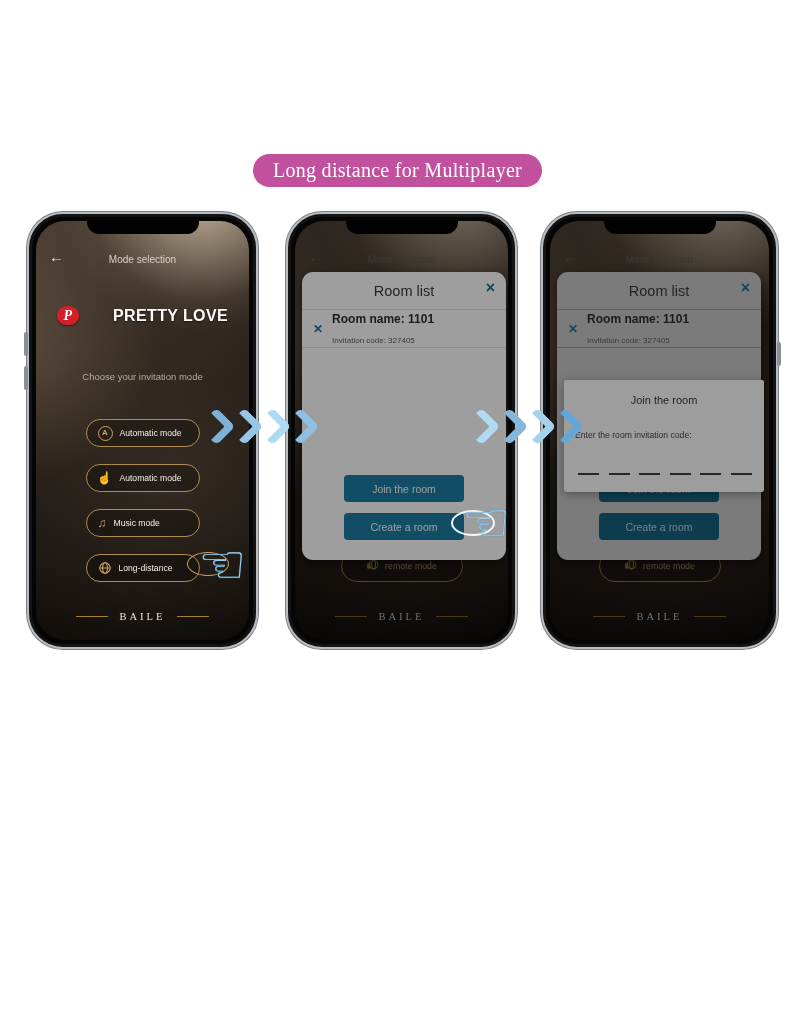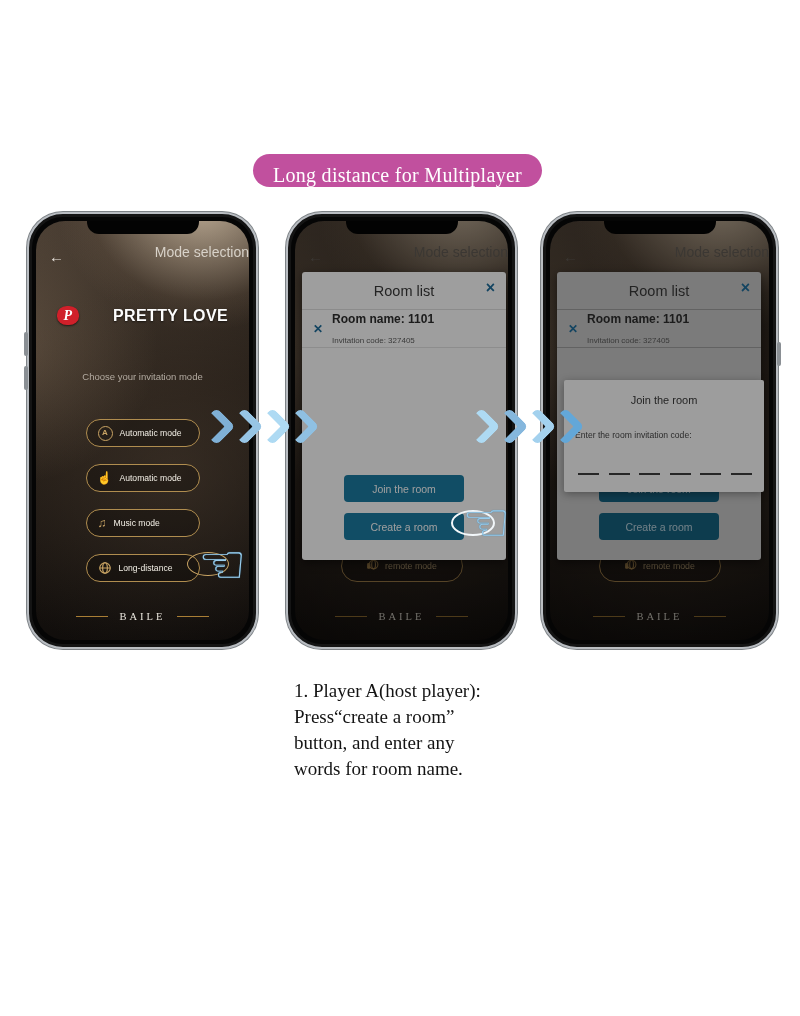--- a/index.html
+++ b/index.html
@@ -1,41 +1,41 @@
 <!DOCTYPE html>
 <html><head>
 <meta charset="utf-8">
 <style>
   html,body{margin:0;padding:0;background:#fff;}
   .stage{position:relative;width:800px;height:1016px;background:#ffffff;overflow:hidden;
          font-family:"Liberation Sans",sans-serif;}
 
   
   .banner{position:absolute;left:253px;top:154px;width:289px;height:33px;background:#c1509e;
-          border-radius:17px;display:flex;align-items:flex-end;justify-content:center;}
+          border-radius:17px;display:flex;align-items:center;justify-content:center;}
   .banner span{color:#fff;font-family:"Liberation Serif",serif;font-size:20px;letter-spacing:.3px;}
 
   
   .phone{position:absolute;top:212px;width:231px;height:437px;background:#050505;
          border:2px solid #b9bdc2;border-radius:36px;box-sizing:border-box;
          box-shadow:0 0 0 1px #7d8286, inset 0 0 0 3px #141414;}
   #p1{left:27px}  #p2{left:286px}  #p3{left:541px;width:237px}
   .screen{position:absolute;left:7px;top:7px;right:7px;bottom:7px;border-radius:29px;overflow:hidden;}
   .wall{background:
     radial-gradient(95% 42% at 78% -4%, rgba(206,188,164,.85), rgba(120,100,80,.22) 55%, transparent 72%),
     radial-gradient(120% 55% at -15% 30%, rgba(138,116,93,.45), transparent 60%),
     radial-gradient(150% 70% at 65% 60%, rgba(72,59,47,.55), transparent 66%),
     linear-gradient(163deg,#4a3e33 0%,#241d17 46%,#0b0908 100%);}
   .wall.dim{filter:brightness(.62);}
   .notch{position:absolute;top:0;left:50%;transform:translateX(-50%);width:112px;height:13px;
          background:#030303;border-radius:0 0 12px 12px;}
   .sidebtn{position:absolute;width:4px;height:24px;background:#8a8f94;border-radius:2px;}
 
   .appbar-back{position:absolute;left:13px;top:28px;font-size:15px;color:#e8e3dc;line-height:1;}
-  .appbar-title{position:absolute;left:0;right:0;top:23px;text-align:right;font-size:14px;color:#d8d2c9;}
+  .appbar-title{position:absolute;left:0;right:0;top:33px;text-align:center;font-size:10px;color:#d8d2c9;}
   .dimtxt{color:#5f5952 !important;}
 
   
   .logo{position:absolute;left:0;right:0;top:85px;display:flex;align-items:center;justify-content:center;gap:6px;}
   .logo-badge{width:22px;height:19px;background:#d0202a;border-radius:45% 45% 45% 45%;color:#fff;
               font-family:"Liberation Serif",serif;font-style:italic;font-weight:bold;font-size:14px;
               display:flex;align-items:center;justify-content:center;box-shadow:0 1px 2px rgba(0,0,0,.6);}
   .logo-text{color:#fdfdfd;font-size:16px;font-weight:bold;letter-spacing:.4px;text-shadow:0 1px 2px rgba(0,0,0,.6);margin-left:28px;}
   .choose{position:absolute;left:0;right:0;top:150px;text-align:center;font-size:9.5px;color:#b3aba1;}
   .mode-btn{position:absolute;left:50%;transform:translateX(-50%);width:114px;height:28px;
@@ -43,21 +43,21 @@
             display:flex;align-items:center;gap:7px;padding:0 0 0 11px;box-sizing:border-box;cursor:pointer;}
   .mode-btn .mlabel{color:#f3efe6;font-size:8.6px;}
   .micon{color:#c9a464;font-size:12px;line-height:1;display:inline-flex;align-items:center;justify-content:center;}
   .micon.circleA{width:13px;height:13px;border:1.2px solid #c9a464;border-radius:50%;font-size:8px;font-weight:bold;}
   .baile{position:absolute;left:0;right:0;top:390px;display:flex;align-items:center;justify-content:center;gap:12px;}
   .baile .bline{width:32px;height:1px;background:#a97e35;}
   .baile .btext{color:#e9e5dc;font-family:"Liberation Serif",serif;font-size:10.5px;letter-spacing:3px;}
   .baile.dim .btext{color:#b9b5ac;} .baile.dim .bline{background:#7c5d28;}
 
   
-  .modal{position:absolute;left:7px;width:204px;top:51px;height:288px;background:#fff;border-radius:3px;
+  .modal{position:absolute;left:7px;width:204px;top:51px;height:288px;background:#fff;border-radius:11px;
          box-shadow:0 3px 10px rgba(0,0,0,.5);z-index:2;}
   .modal.dim{background:#c6c6c6;}
   .modal-head{position:relative;height:37px;border-bottom:1px solid #e0e0e0;display:flex;align-items:center;justify-content:center;}
   .modal.dim .modal-head{border-bottom:1px solid #9e9e9e;}
   .modal-title{font-size:14.5px;color:#383838;}
   .modal-x{position:absolute;right:11px;top:8px;font-size:16px;font-weight:bold;color:#1f6e9c;cursor:pointer;line-height:1;}
   .room-row{position:relative;height:37px;border-bottom:1px solid #e4e4e4;display:flex;align-items:center;cursor:pointer;}
   .modal.dim .room-row{border-bottom:1px solid #9e9e9e;}
   .row-x{margin-left:11px;color:#1f6e9c;font-size:12px;font-weight:bold;}
   .row-txt{margin-left:9px;display:flex;flex-direction:column;}
@@ -260,18 +260,14 @@
   <span class="chev" style="left:496px;top:413px;border-color:#85b7dd"></span>
   <span class="chev" style="left:524px;top:413px;border-color:#a3d1ee"></span>
   <span class="chev" style="left:552px;top:413px;border-color:#63a7d8"></span>
 
   <div class="tap gold" style="left:187px;top:552px"></div>
   <div class="hand" style="left:198px;top:538px">☜</div>
 
   <div class="tap white" style="left:451px;top:510px"></div>
   <div class="hand" style="left:462px;top:496px">☜</div>
 
-  <div class="caption" id="cap1">1. Player A(host player):
-Press“create a room”
-button, and enter any
-words for room name.</div>
 
 </div>
 
 </body></html>

